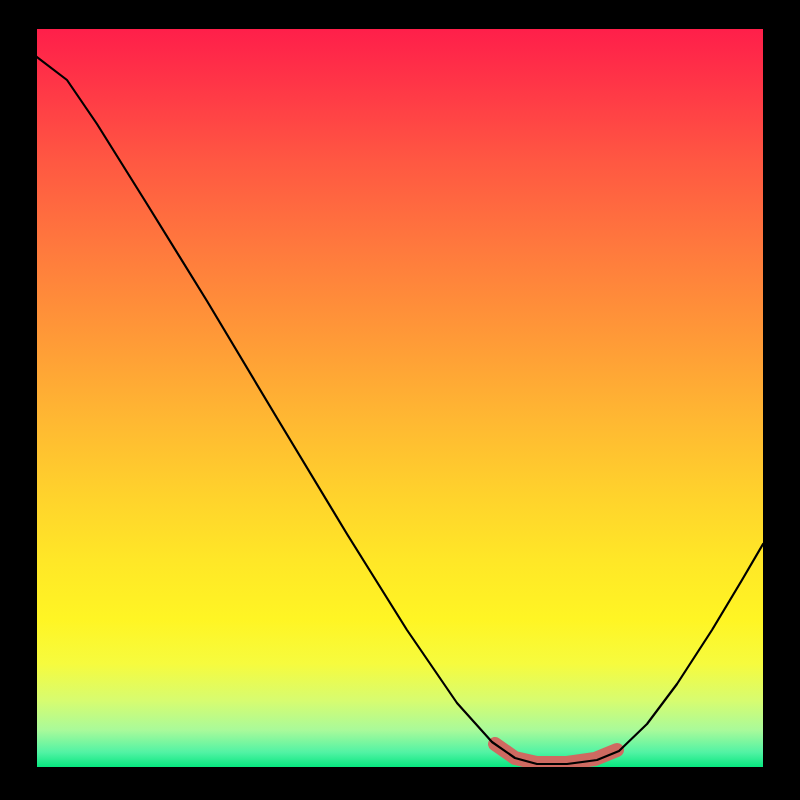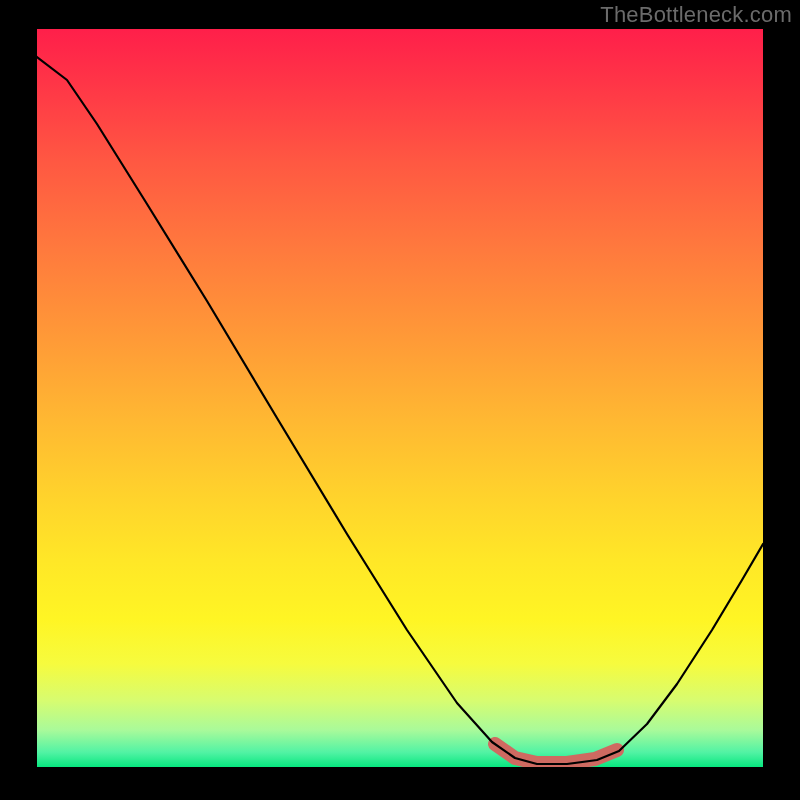--- a/index.html
+++ b/index.html
@@ -74,21 +74,20 @@
     stroke: #cf6a61;
     stroke-width: 14;
     stroke-linecap: round;
     stroke-linejoin: round;
   }
 </style>
 </head>
 <body>
 
 <div class="frame">
-  <div class="watermark">TheBottleneck.com</div>
 
   <div class="plot-area">
     <div class="gradient-bg"></div>
     <svg class="curve" viewBox="0 0 726 738" preserveAspectRatio="none">
       <path class="highlight" d="M 458 715 L 478 729 L 500 734 L 530 734 L 558 730 L 580 721"></path>
       <path class="main-line" d="M 0 28 L 30 51 L 60 95 L 110 175 L 170 272 L 240 389 L 310 505 L 370 601 L 420 674 L 455 713 L 478 729 L 500 735 L 530 735 L 560 731 L 582 722 L 610 695 L 640 655 L 675 601 L 705 551 L 726 515"></path>
     </svg>
   </div>
 </div>
 

